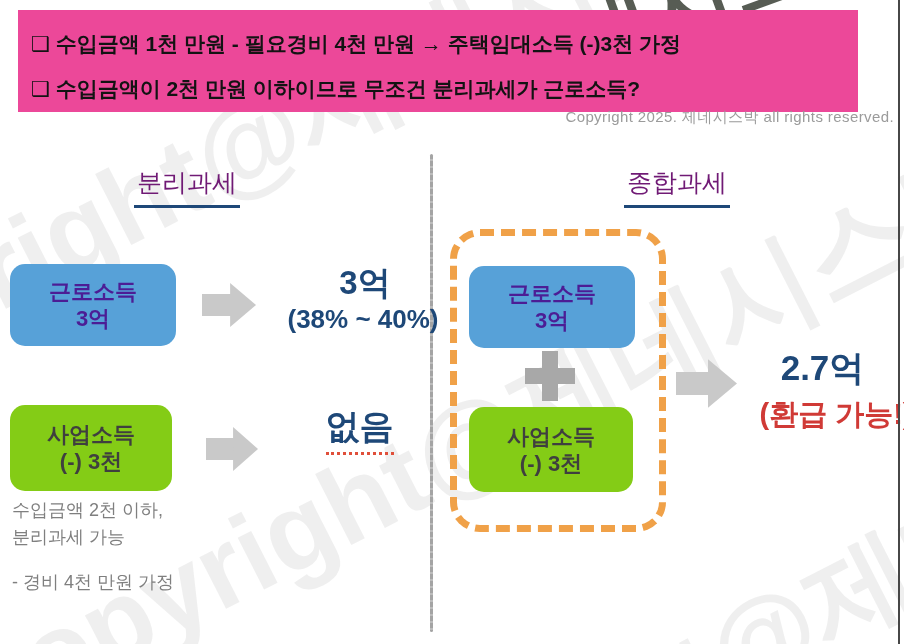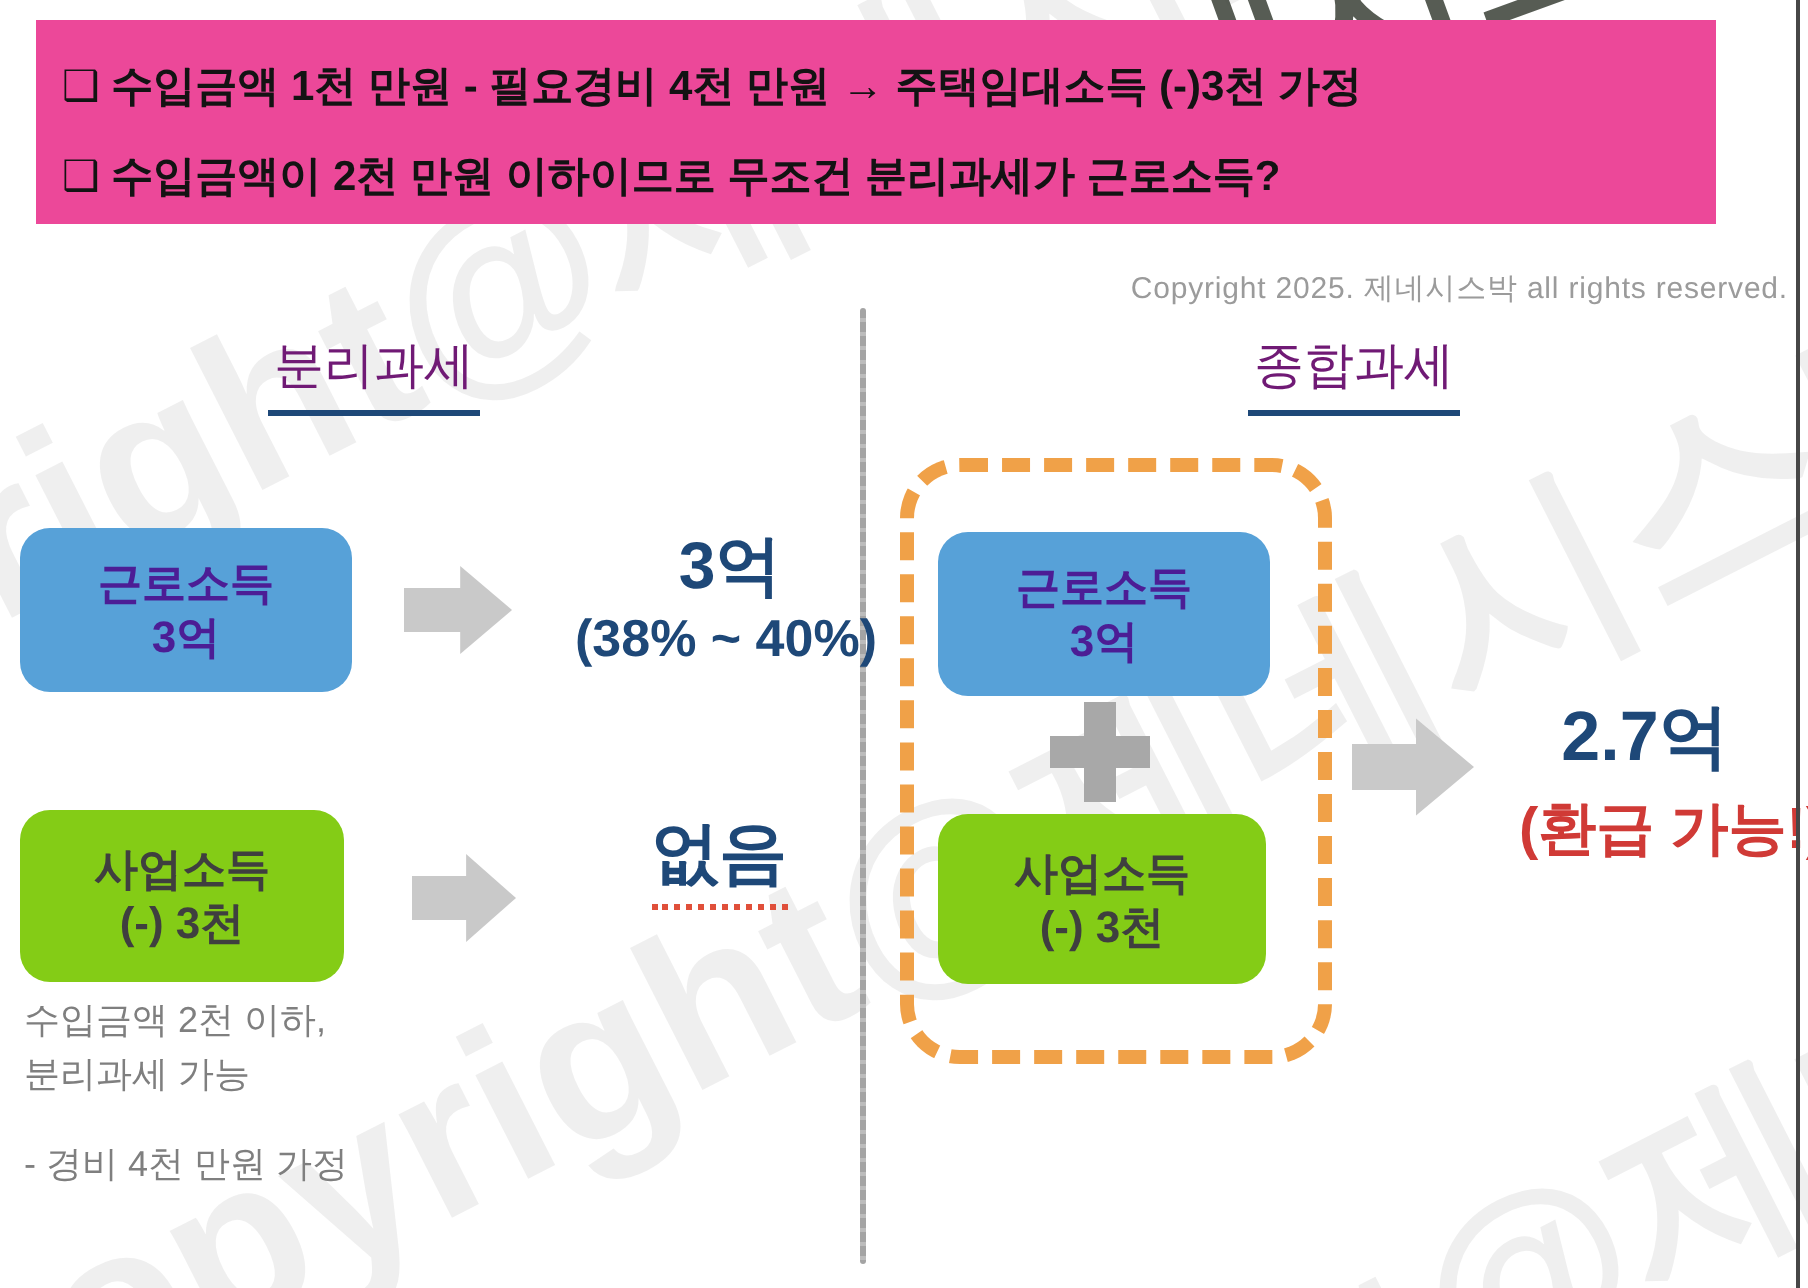--- a/index.html
+++ b/index.html
@@ -14,21 +14,21 @@
   .wm-a{left:-280px;top:330px;}
   .wm-b{left:-60px;top:630px;}
   .wm-c{left:235px;top:825px;}
   .wm-top{position:absolute;left:480px;top:-56px;font-size:84px;font-weight:bold;
       transform:rotate(-20deg);color:rgba(58,64,54,0.85);white-space:nowrap;z-index:1;}
   
   .header-box{position:absolute;left:18px;top:10px;width:840px;height:102px;
       background:#ec4899;z-index:2;padding:11px 0 0 13px;box-sizing:border-box;}
   .header-line{font-size:21px;font-weight:bold;color:#131313;line-height:45px;white-space:nowrap;}
   .copyright{position:absolute;top:108px;right:10px;font-size:15px;color:#9b9b9b;
-      letter-spacing:0.4px;z-index:2;margin-top:27px;}
+      letter-spacing:0.4px;z-index:2;}
   
   .section-title{position:absolute;width:170px;text-align:center;font-size:25px;
       font-weight:normal;color:#701a75;z-index:3;}
   .section-title span{display:inline-block;border-bottom:3px solid #1e4878;padding:0 3px 6px 3px;}
   .title-left{left:102px;top:166px;}
   .title-right{left:592px;top:166px;}
   
   .income-box{position:absolute;border-radius:15px;display:flex;flex-direction:column;
       align-items:center;justify-content:center;font-size:22px;font-weight:bold;
       line-height:27px;text-align:center;z-index:3;}

